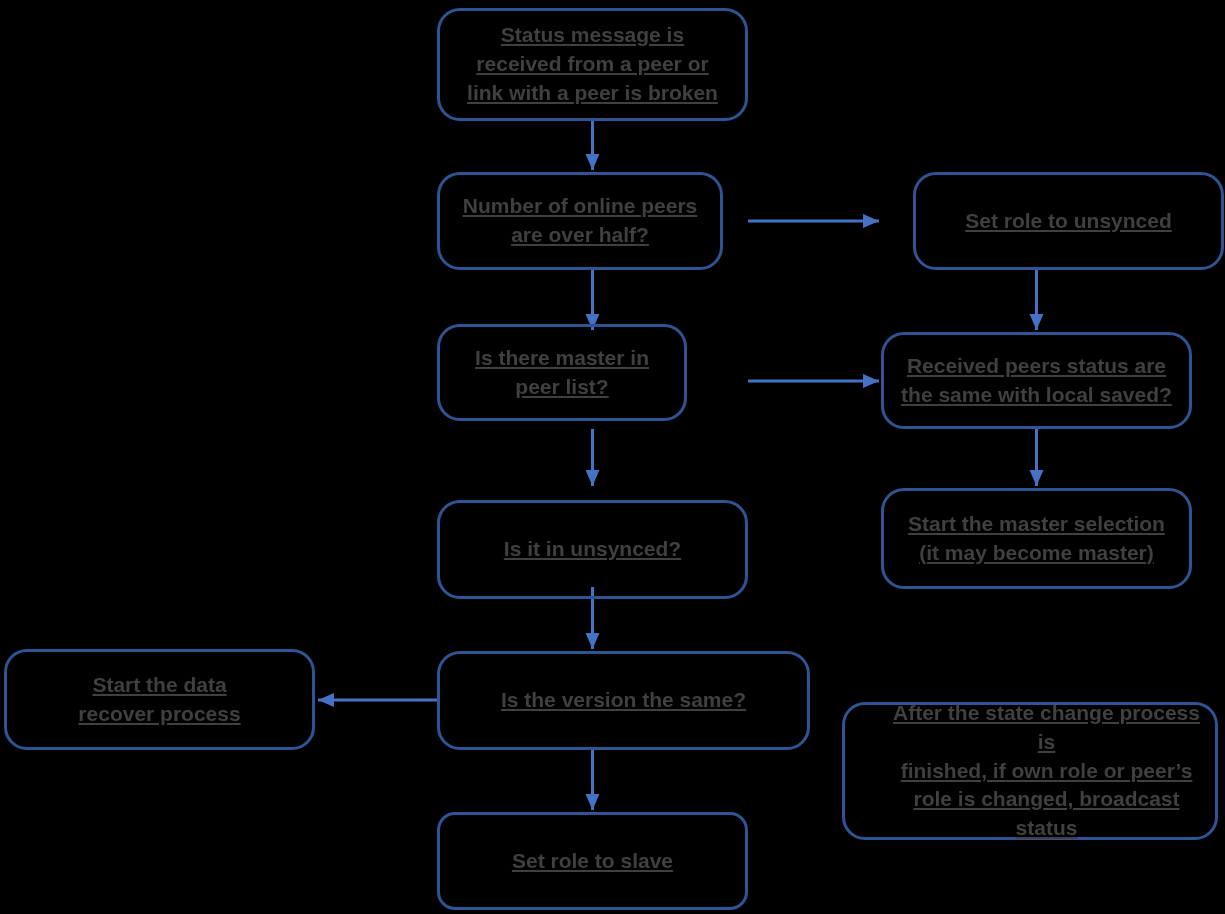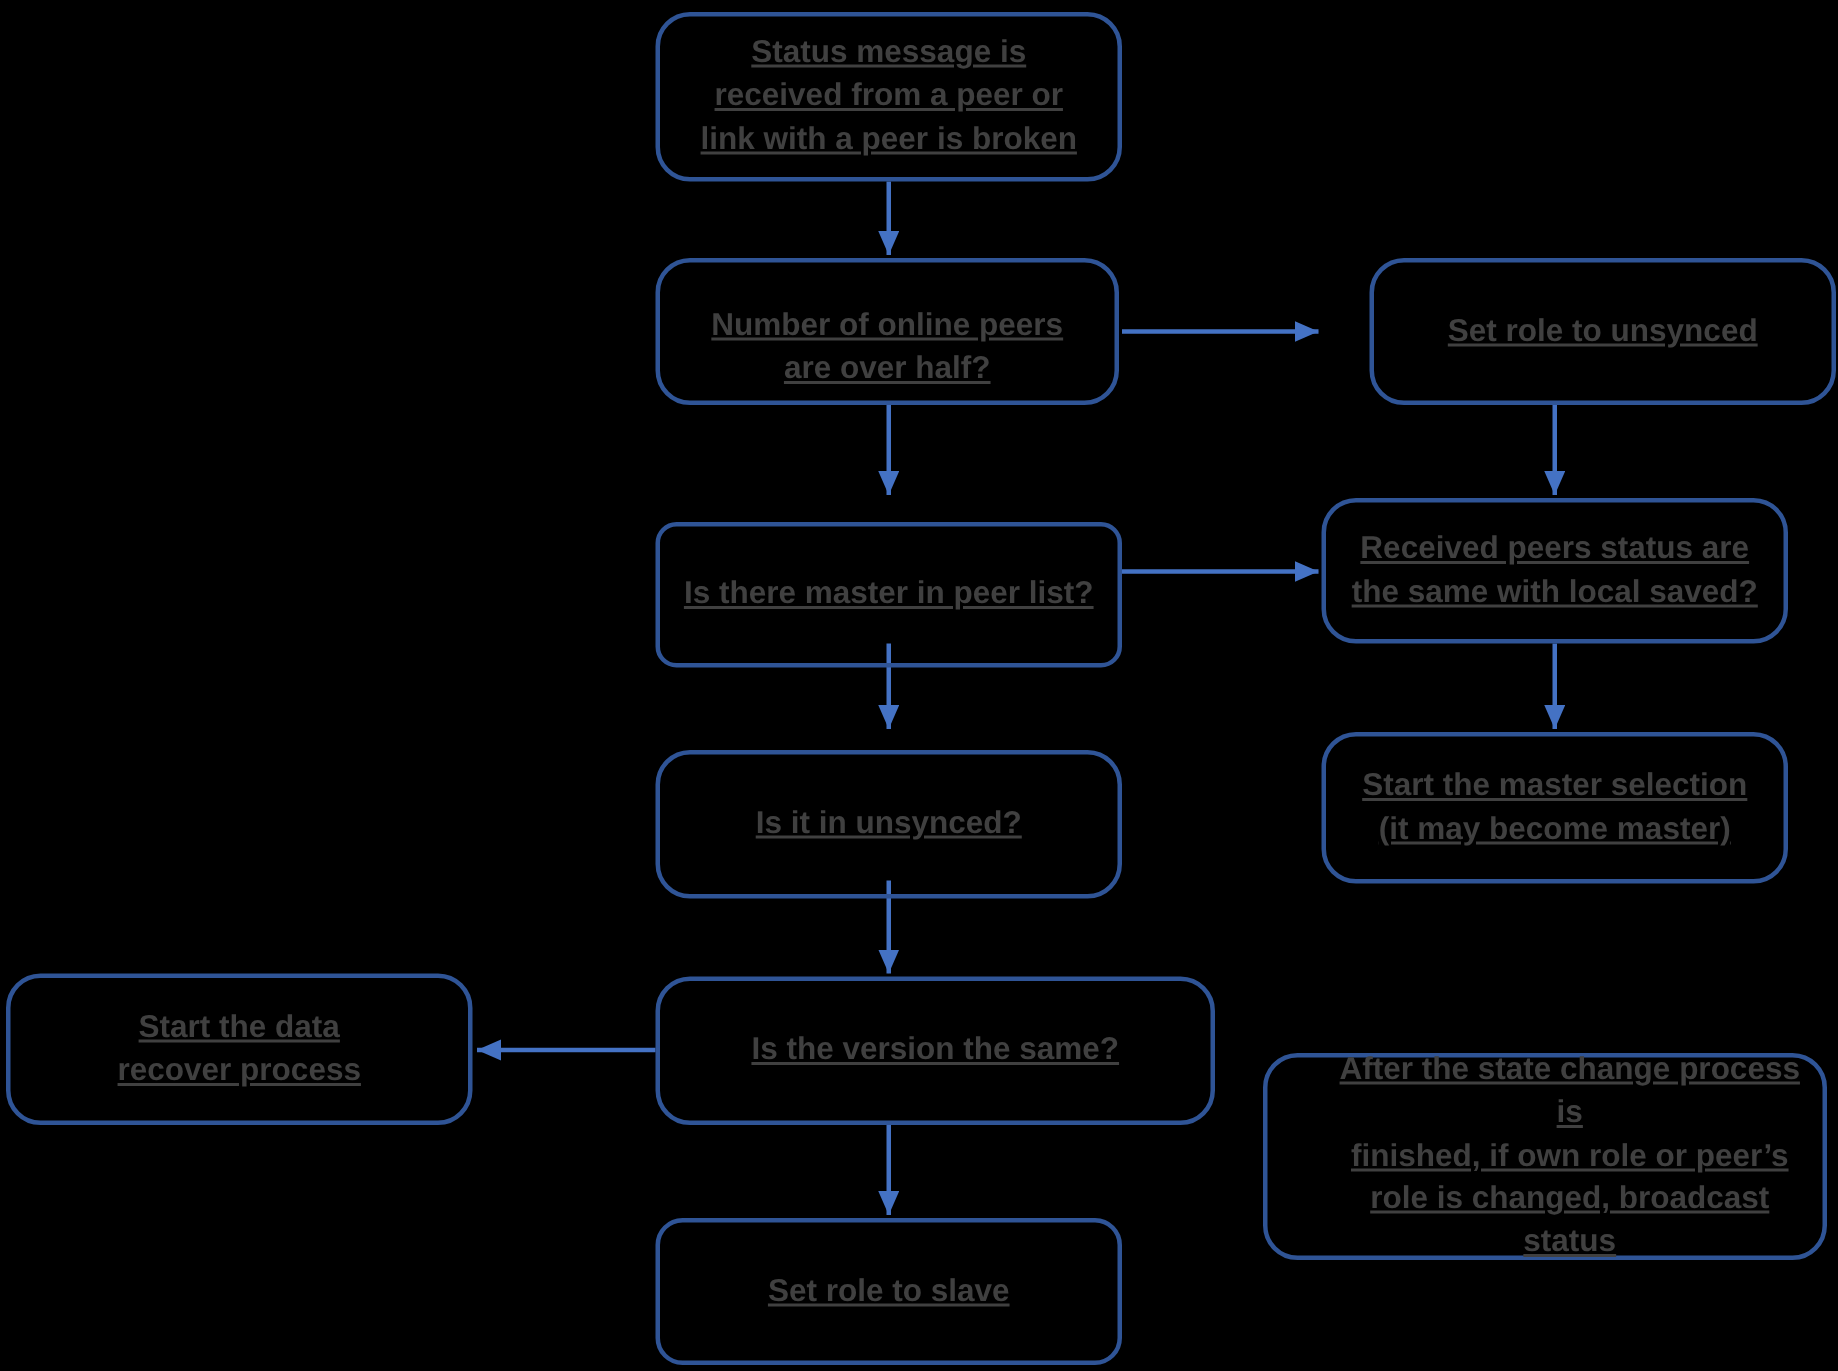--- a/index.html
+++ b/index.html
@@ -31,23 +31,23 @@
     color:var(--text);
     font-size:21px;
     font-weight:700;
     line-height:1.38;
     text-align:center;
     white-space:pre-line;
     text-decoration:underline;
   }
   
   .n-status   {left:437px; top:8px;   width:311px; height:113px;}
-  .n-peers    {left:437px; top:172px; width:309px; height:98px;align-items:flex-end;}
+  .n-peers    {left:437px; top:172px; width:286px; height:98px;}
   .n-unsynced-role{left:881px; top:172px; width:311px; height:98px;margin-left:32px;}
-  .n-master   {left:437px; top:348px; width:311px; height:97px;border-radius:14px;}
+  .n-master   {left:437px; top:324px; width:250px; height:97px;}
   .n-received {left:881px; top:332px; width:311px; height:97px;align-items:center;}
   .n-inunsynced{left:437px; top:500px; width:311px; height:99px;}
   .n-selection{left:881px; top:488px; width:311px; height:101px;}
   .n-recover  {left:4px;   top:649px; width:311px; height:101px;}
   .n-version  {left:437px; top:651px; width:373px; height:99px;}
   .n-slave    {left:437px; top:812px; width:311px; height:98px;border-radius:18px;}
   .n-note     {left:842px; top:702px; width:376px; height:138px;padding-left:47px;}
   svg.arrows{
     position:absolute;left:0;top:0;width:1225px;height:914px;
     pointer-events:none;

